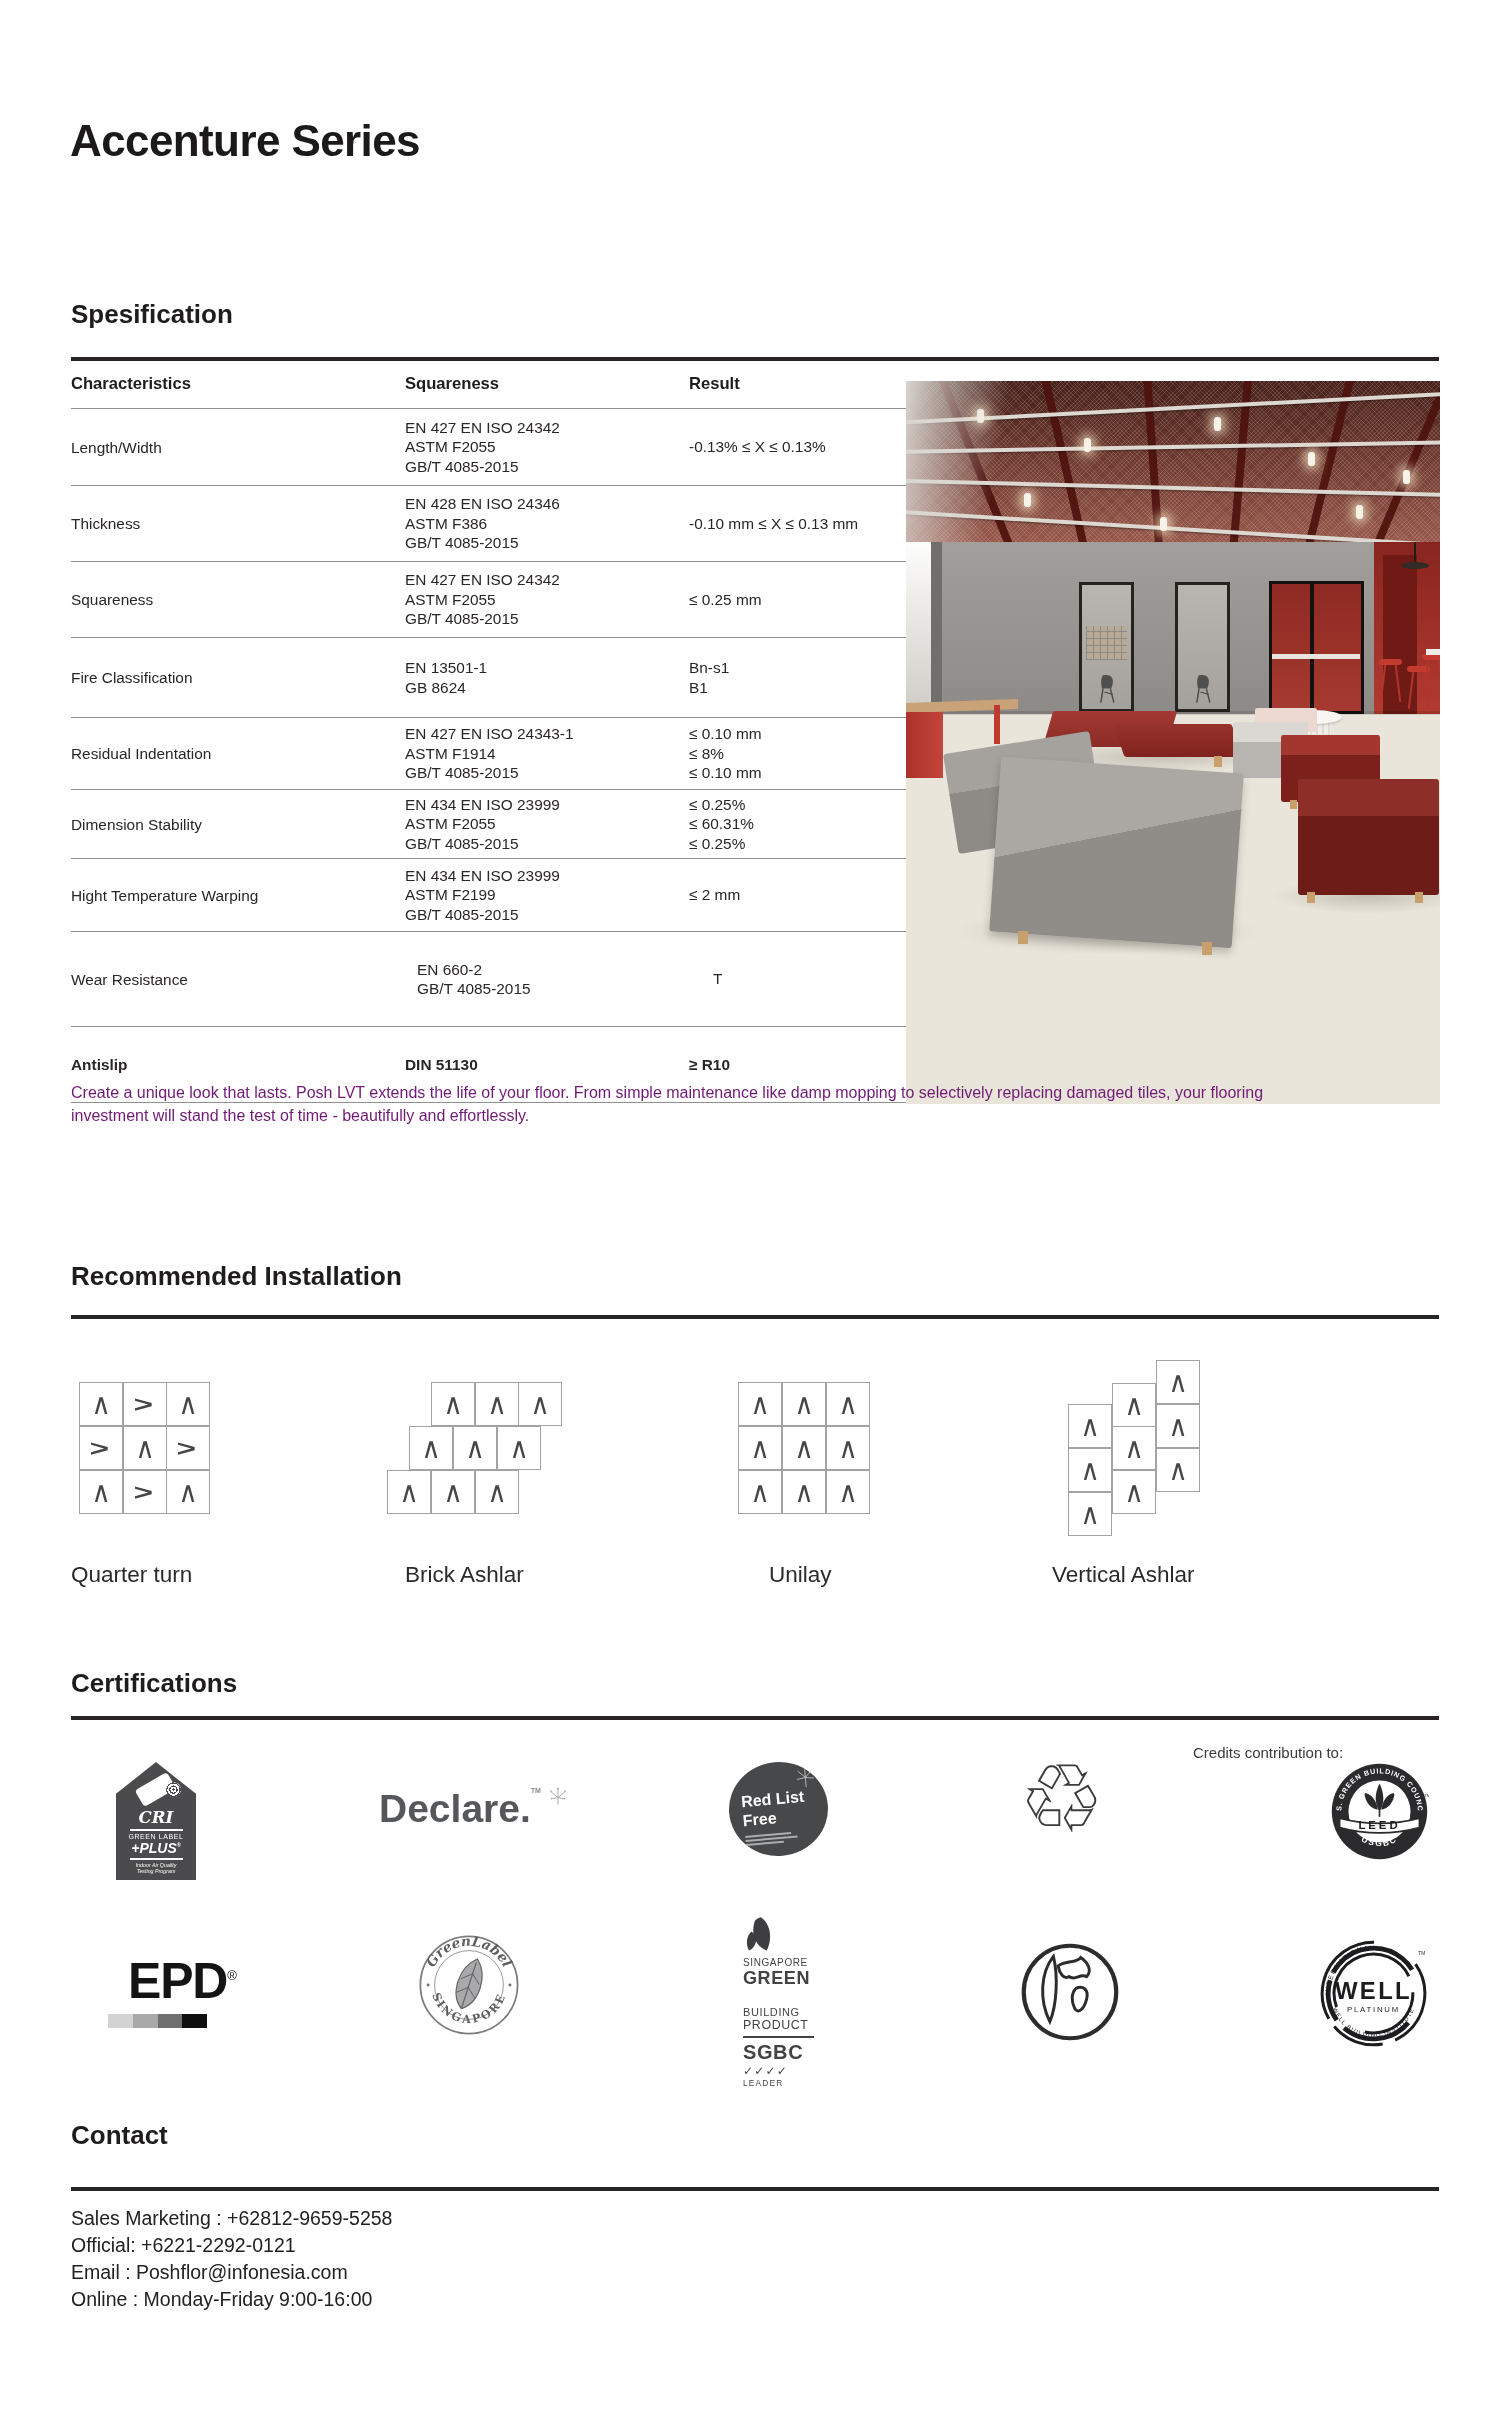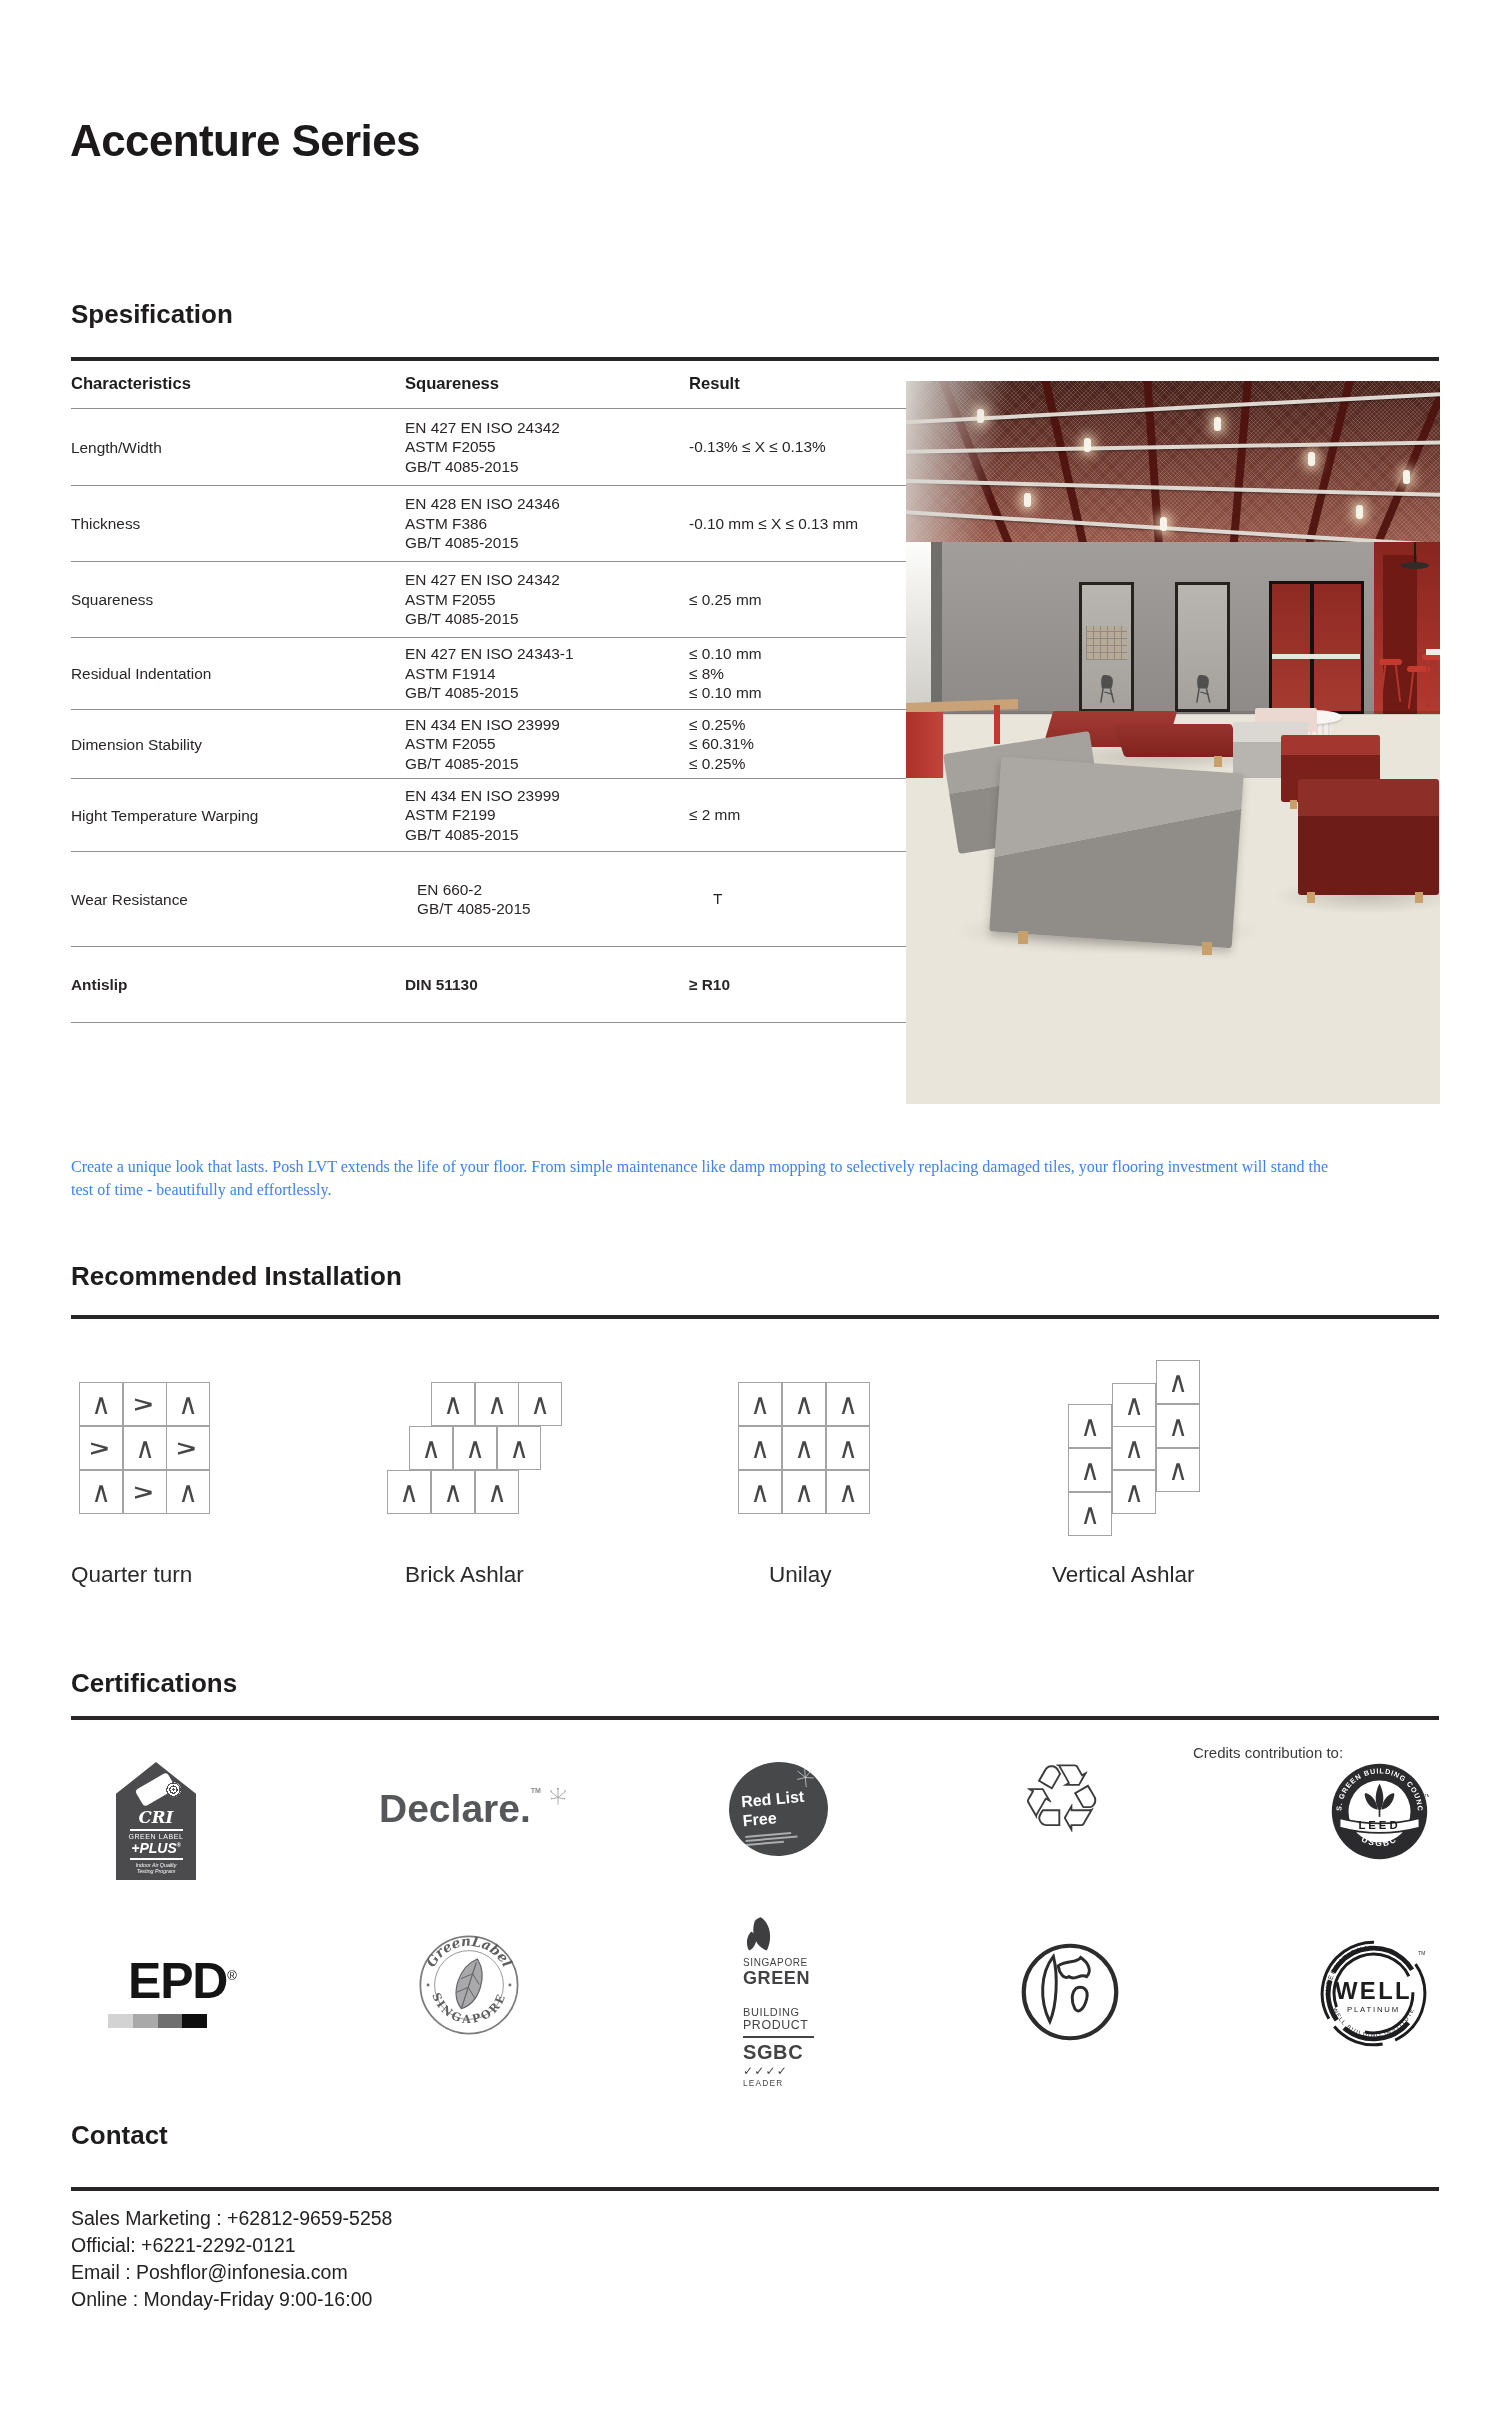--- a/index.html
+++ b/index.html
@@ -103,21 +103,21 @@
   .sgbc .abbr { font-size:20px; font-weight:700; letter-spacing:0.6px; }
   .sgbc .checks { font-family:"DejaVu Sans", sans-serif; font-size:12px; letter-spacing:1.2px; }
   .sgbc .leader { font-size:8.3px; letter-spacing:1.2px; }
   .globe { left:1019px; top:1941px; }
   .well { left:1318px; top:1938px; }
 
   
   .contact-lines { left:71px; top:2205px; font-size:19.5px; line-height:27px; color:#242122; }
 
   
-  .note { left:71px; top:1156px; width:1261px; font-size:16px; line-height:22.5px; color:#3b82f6;font-family:Liberation Serif, serif; }
+  .note { left:71px; top:1082px; width:1261px; font-size:16px; line-height:22.5px; color:#701a75; }
 </style>
 </head>
 <body>
 
 <h1 class="abs doc-title">Accenture Series</h1>
 
 <h2 class="abs sec-head" style="left:71px; top:299px;">Spesification</h2>
 <div class="abs rule" style="top:357px;"></div>
 
 <div class="abs spec-table">
@@ -156,20 +156,31 @@
     <div class="std">
       <div>EN 427 EN ISO 24342</div>
       <div>ASTM F2055</div>
       <div>GB/T 4085-2015</div>
     </div>
     <div class="res">
       <div>≤ 0.25 mm</div>
     </div>
   </div>
 
+  <div class="trow" style="height:80px;">
+    <div class="cell1">Fire Classification</div>
+    <div class="std">
+      <div>EN 13501-1</div>
+      <div>GB 8624</div>
+    </div>
+    <div class="res">
+      <div>Bn-s1</div>
+      <div>B1</div>
+    </div>
+  </div>
 
   <div class="trow" style="height:72px;">
     <div class="cell1">Residual Indentation</div>
     <div class="std">
       <div>EN 427 EN ISO 24343-1</div>
       <div>ASTM F1914</div>
       <div>GB/T 4085-2015</div>
     </div>
     <div class="res">
       <div>≤ 0.10 mm</div>

